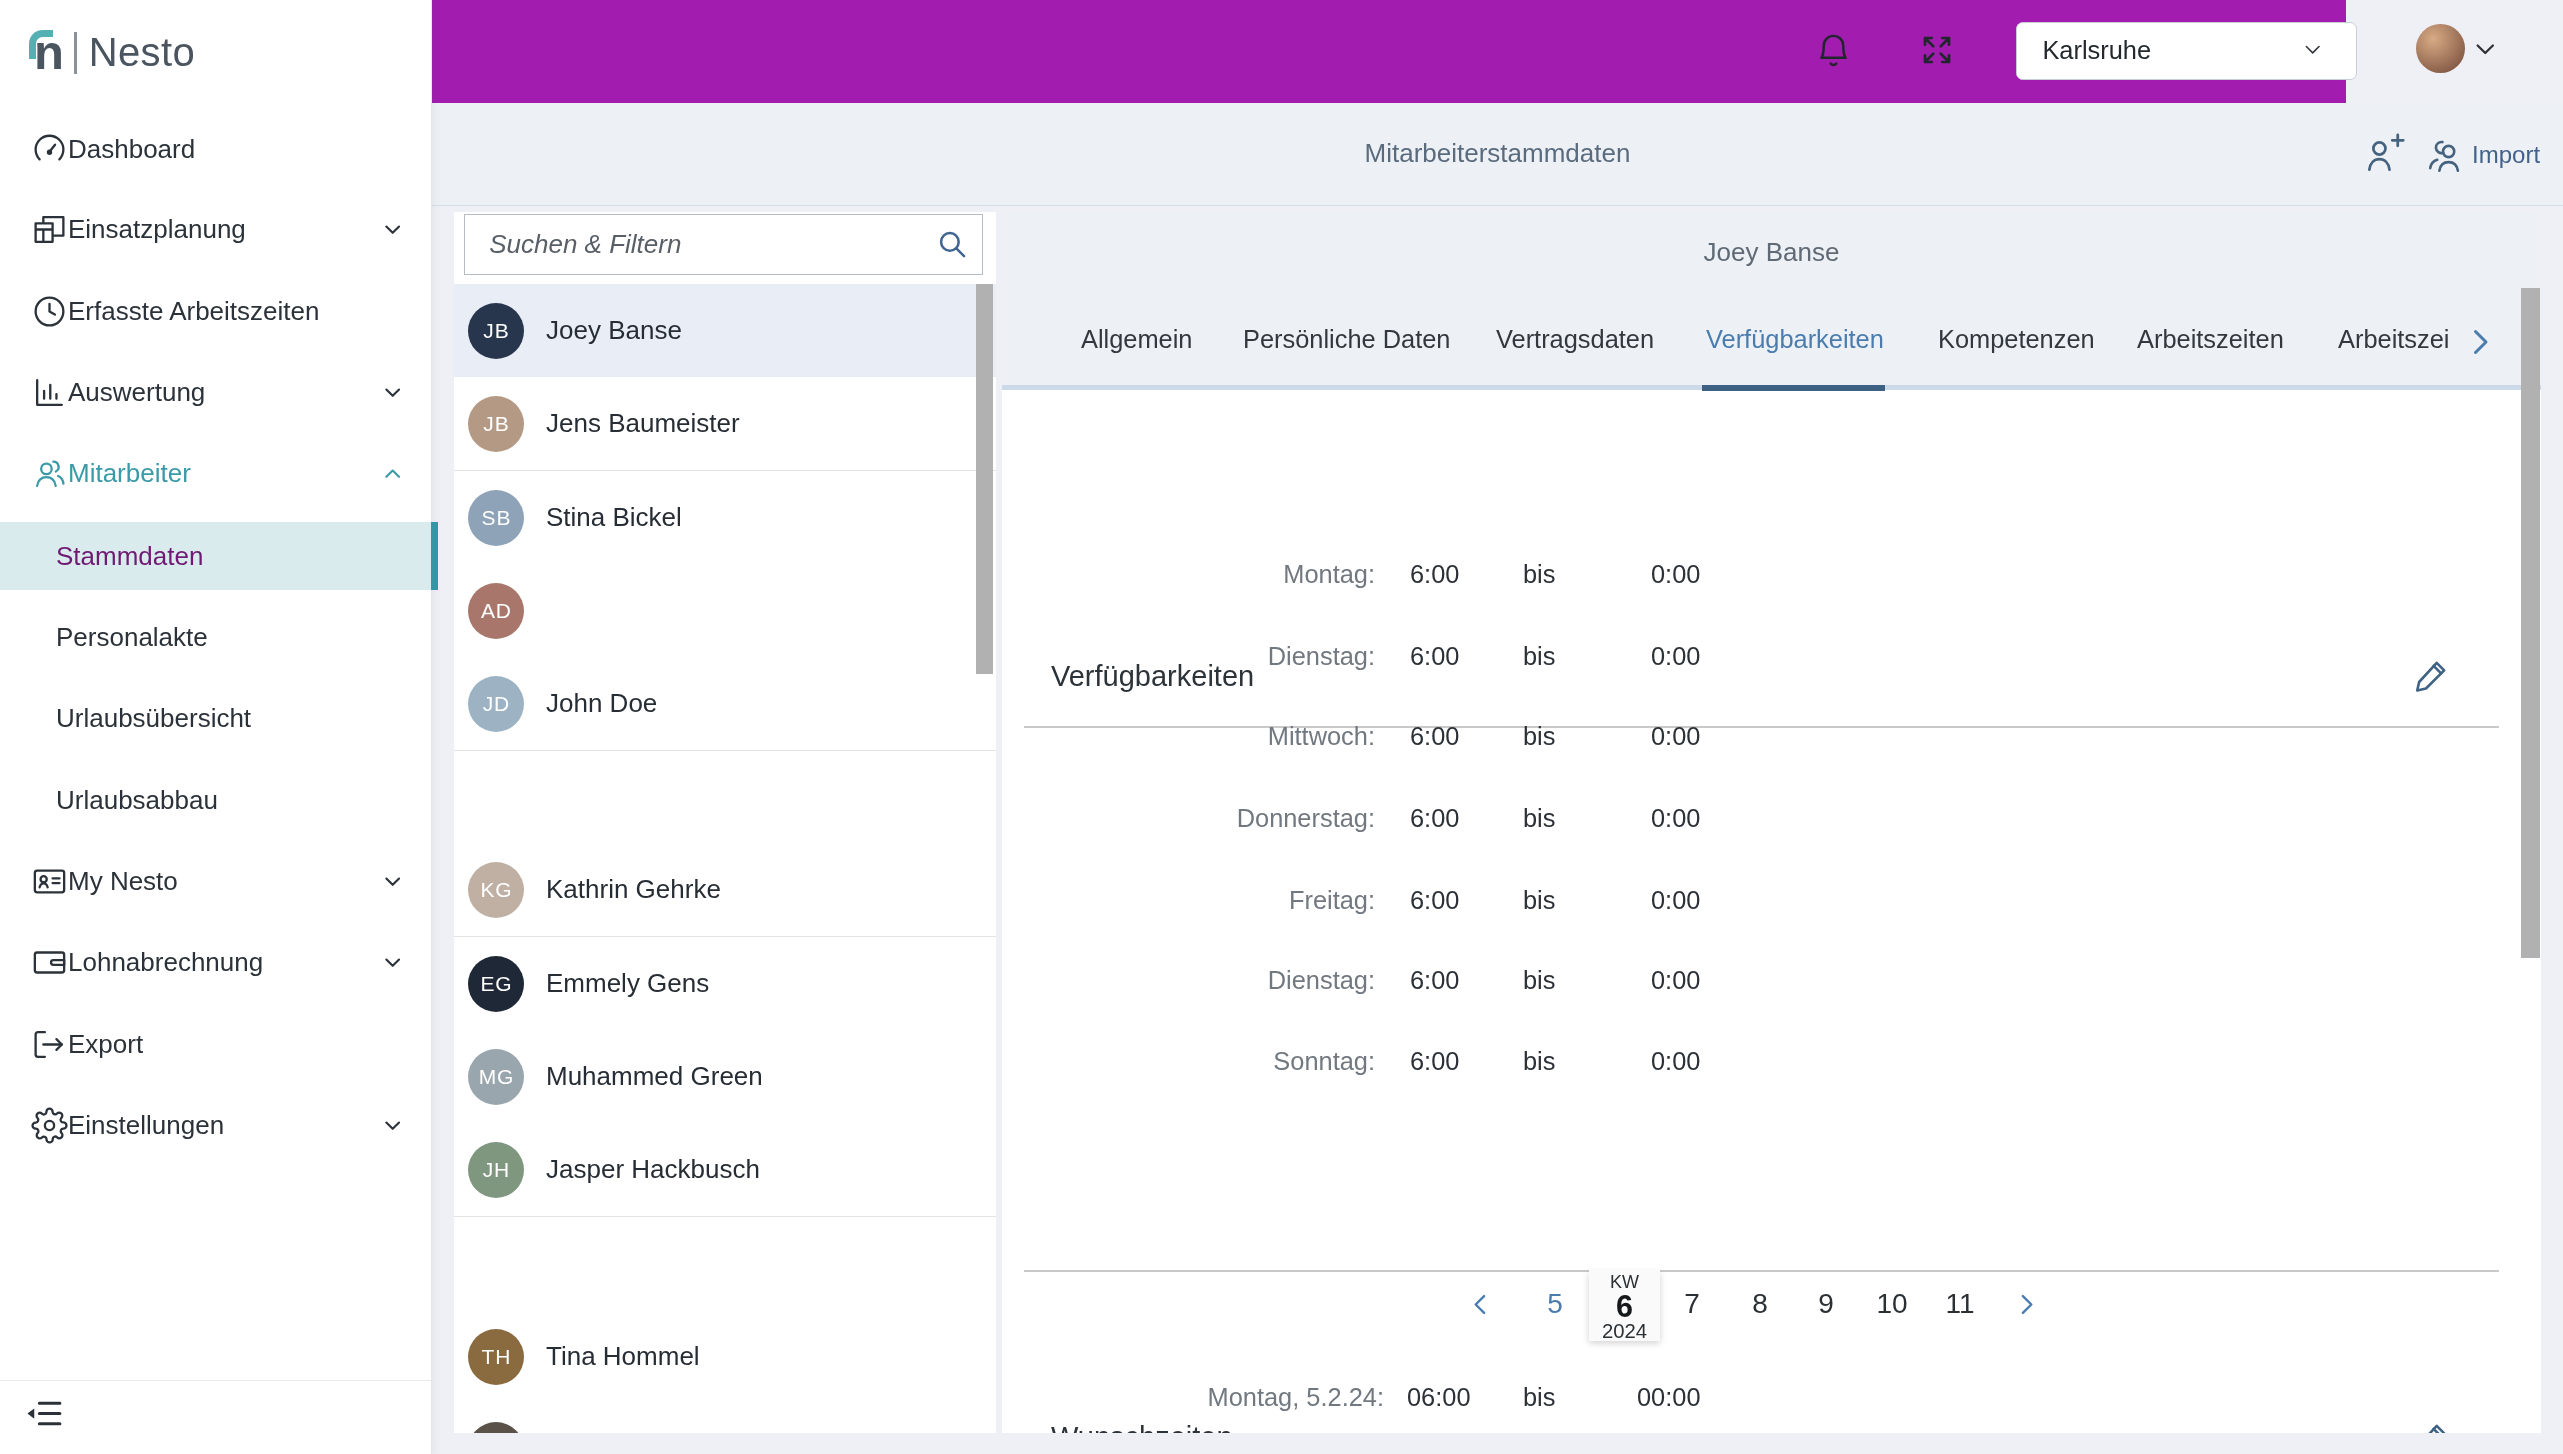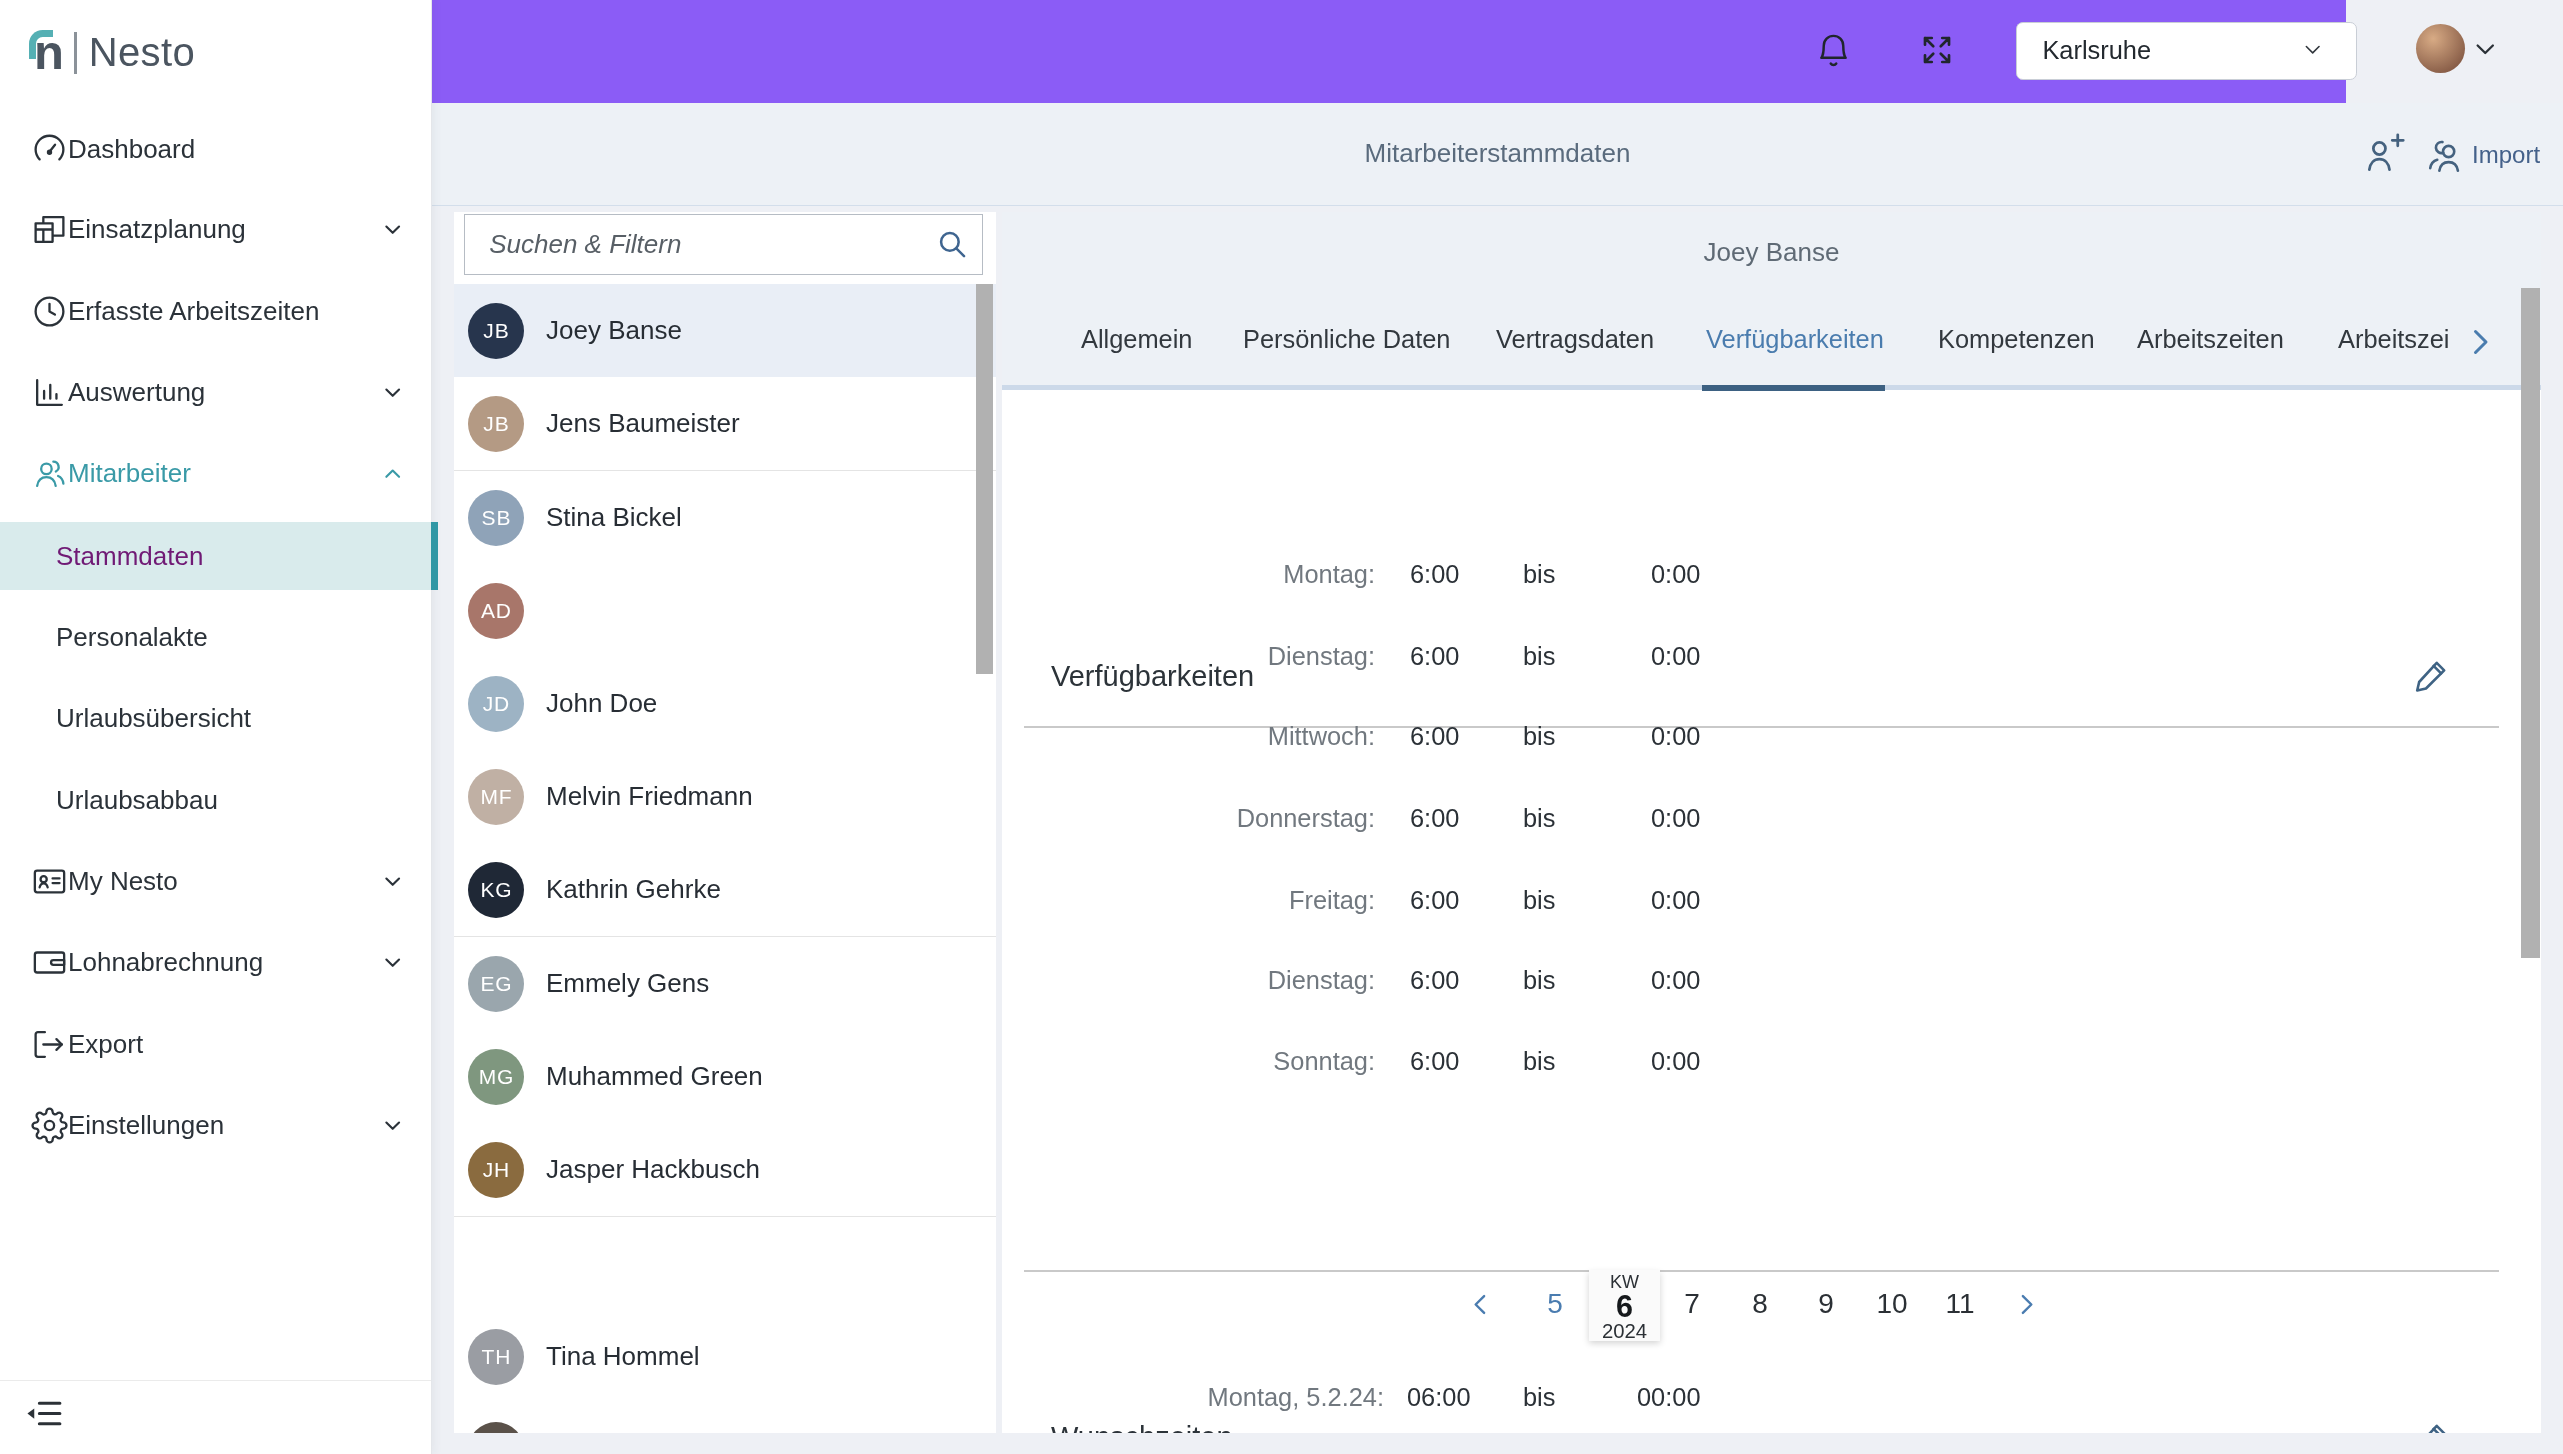--- a/index.html
+++ b/index.html
@@ -22,21 +22,21 @@
   .nav-item .chev{position:absolute;right:25.4px;top:12.7px;width:25.4px;height:25.4px;color:#2b3239;}
   .nav-item.teal .nicon,.nav-item.teal .nlabel,.nav-item.teal .chev{color:#3a9aa7;}
   .sub-item{position:absolute;left:0;width:431px;height:51px;cursor:pointer;}
   .sub-item .slabel{position:absolute;left:56px;top:0;line-height:51px;font-size:26px;color:#2b3239;}
   .sub-item.active{height:68px;background:#d9ebec;border-right:7.6px solid #2f97a5;}
   .sub-item.active .slabel{line-height:68px;color:#701a75;text-align:right;}
   .side-divider{position:absolute;left:0;top:1380px;width:431px;height:0.8px;background:#ebebeb;}
   .collapse-btn{position:absolute;left:24px;top:1393px;width:41px;height:41px;color:#2b3137;cursor:pointer;}
 
   
-  .topbar{position:absolute;left:431px;top:0;width:1915px;height:103px;background:#8b5cf6;}
+  .topbar{position:absolute;left:431px;top:0;width:1915px;height:103px;background:#a21caf;}
   .icon-btn{position:absolute;cursor:pointer;color:#20262c;}
   .bell-btn{left:1383px;top:30.5px;width:39px;height:39px;}
   .expand-btn{left:1488px;top:32px;width:36px;height:36px;}
   .loc-select{position:absolute;left:1585px;top:22px;width:339px;height:56px;background:#fff;
               border:1.7px solid #c9ced6;border-radius:6.8px;cursor:pointer;}
   .loc-select .loc-label{position:absolute;left:25.4px;top:0;line-height:54px;font-size:25.4px;color:#23292f;}
   .loc-select .chev{position:absolute;right:30.5px;top:14.4px;width:25.4px;height:25.4px;color:#30363c;}
   .user-avatar{position:absolute;left:1985px;top:24px;width:49px;height:49px;border-radius:50%;
                background:radial-gradient(circle at 35% 30%,#d8ab85,#8a5f49 75%);cursor:pointer;}
   .user-caret{position:absolute;left:2039px;top:34px;width:30.5px;height:30.5px;color:#2b3137;cursor:pointer;}
@@ -359,24 +359,20 @@
       <span class="av">SB</span>
       <span class="ename">Stina Bickel</span>
     </div>
     <div class="emp-row" style="top:352px">
       <span class="av">AD</span>
     </div>
     <div class="emp-row" style="top:445px">
       <span class="av">JD</span>
       <span class="ename">John Doe</span>
     </div>
-    <div class="emp-row" style="top:538px">
-      <span class="av">MF</span>
-      <span class="ename">Melvin Friedmann</span>
-    </div>
     <div class="emp-row" style="top:631px">
       <span class="av">KG</span>
       <span class="ename">Kathrin Gehrke</span>
     </div>
     <div class="emp-row" style="top:725px">
       <span class="av">EG</span>
       <span class="ename">Emmely Gens</span>
     </div>
     <div class="emp-row" style="top:818px">
       <span class="av">MG</span>

